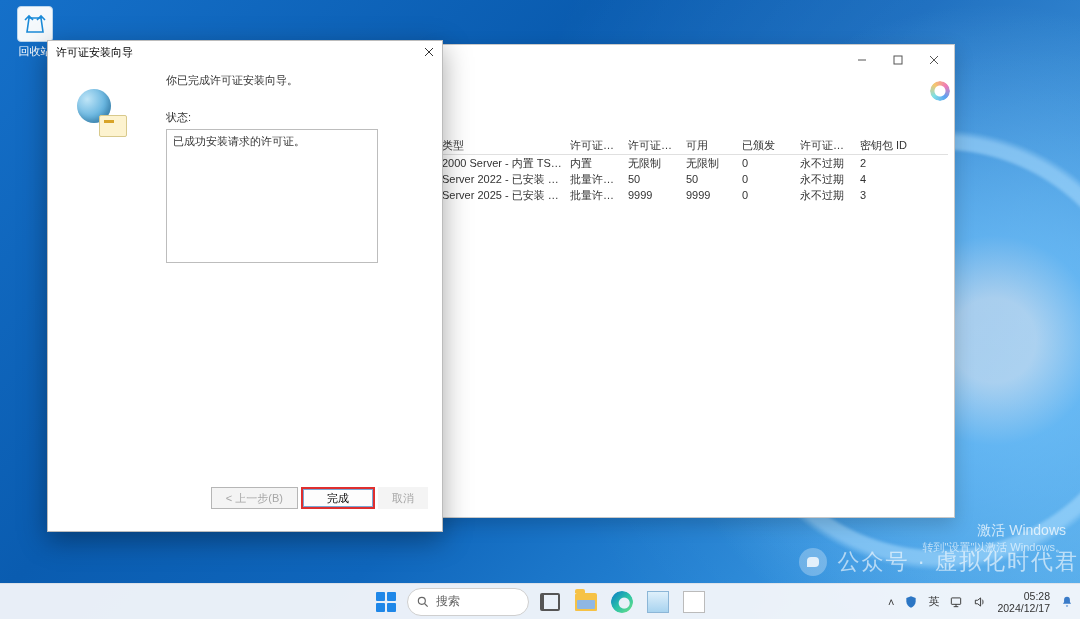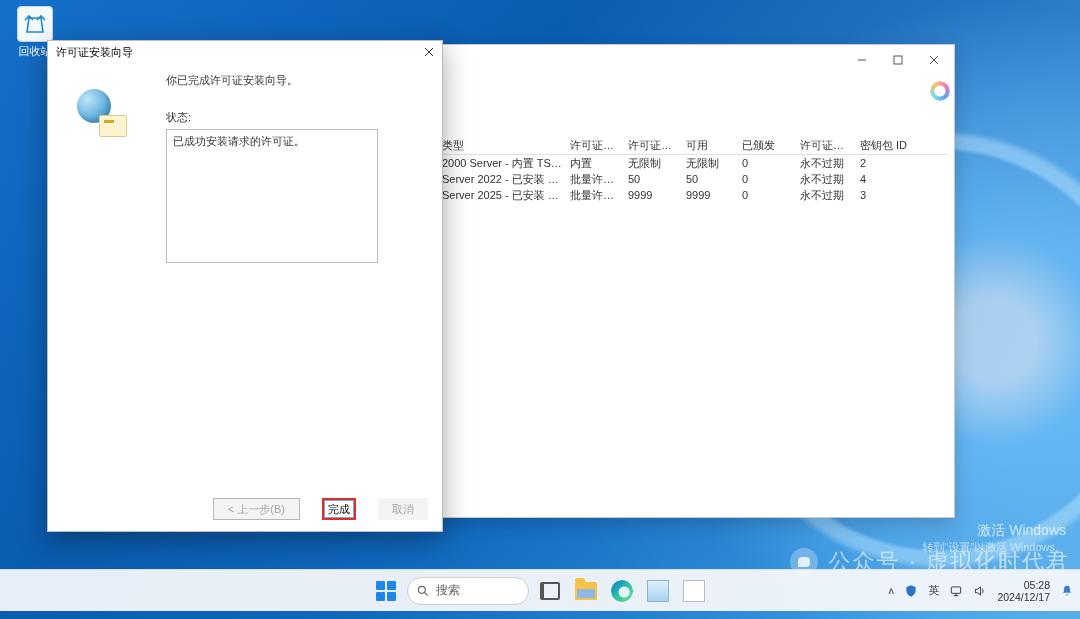--- a/index.html
+++ b/index.html
@@ -59,38 +59,38 @@
   .wiz-body { flex:1; display:flex; padding:10px 12px 4px 12px; gap:14px; }
   .wiz-side { width:92px; padding-top:14px; display:flex; justify-content:center; }
   .wiz-side .art { width:70px; height:60px; position:relative; }
   .wiz-side .globe { width:34px; height:34px; border-radius:50%; background:radial-gradient(circle at 30% 30%, #bfe5f7, #66b4df 55%, #2d86c0); position:absolute; left:6px; top:2px; box-shadow:inset -3px -4px 5px rgba(0,0,0,0.15);}
   .wiz-side .card { width:28px; height:22px; background:#fdf3cf; border:1px solid #d8c98c; position:absolute; left:28px; top:28px; border-radius:2px;}
   .wiz-side .card::after{content:""; position:absolute; left:4px; top:4px; width:10px; height:3px; background:#d8a428;}
   .wiz-main { flex:1; font-size:11px; color:#333; }
   .wiz-main h2 { font-size:13px; font-weight:bold; margin:4px 0 18px 0; }
   .wiz-main .line { margin-bottom:22px; }
   .statusbox { width:212px; height:134px; border:1px solid #bdbdbd; padding:4px 6px; font-size:11px; margin-top:4px;}
-  .wiz-foot { height:44px; border-top:0; display:flex; align-items:center; justify-content:flex-end; gap:22px; padding:0 14px;}
+  .wiz-foot { height:44px; border-top:0; display:flex; justify-content:flex-end; gap:3px; padding:0 14px;}
   .wiz-foot button { font-size:11px; height:22px; padding:0 14px; background:#fdfdfd; border:1px solid #b6b6b6; }
   .wiz-foot button[disabled]{ color:#a6a6a6; background:#f4f4f4;}
-  .wiz-foot .finish { border:2px solid #de2f2f; outline:1px solid #7aa7d4; outline-offset:-3px; padding:0 4px; }
+  .wiz-foot .finish { border:2px solid #de2f2f; outline:1px solid #7aa7d4; outline-offset:-3px; padding:0 24px; }
   .wiz-foot .cancel-plain { border:none; background:transparent; color:#888; }
 
   
   .activate { position:absolute; right:14px; bottom:64px; text-align:right; color:rgba(255,255,255,0.72); }
   .activate .t1{ font-size:14px; }
   .activate .t2{ font-size:11px; opacity:0.85; }
 
   
-  .overlay { position:absolute; right:10px; bottom:38px; height:38px; display:flex; align-items:center; color:rgba(255,255,255,0.6); font-size:22px; letter-spacing:2px; pointer-events:none;margin-top:22px; }
+  .overlay { position:absolute; right:1px; bottom:38px; height:38px; display:flex; align-items:center; color:rgba(255,255,255,0.6); font-size:22px; letter-spacing:2px; pointer-events:none;margin-top:22px; }
   .overlay .wx { width:28px; height:28px; border-radius:50%; background:rgba(255,255,255,0.28); margin-right:10px; display:flex; align-items:center; justify-content:center;}
   .overlay .wx::before { content:""; width:12px; height:10px; background:rgba(255,255,255,0.8); border-radius:4px 4px 4px 0;}
 
   
-  .taskbar { position:absolute; left:0; right:0; bottom:8px; height:42px; background:rgba(246,248,251,0.94); border-top:1px solid rgba(0,0,0,0.06); display:flex; align-items:center; }
+  .taskbar { position:absolute; left:0; right:0; bottom:0; height:36px; background:rgba(246,248,251,0.94); border-top:1px solid rgba(0,0,0,0.06); display:flex; align-items:center; }
   .task-center { position:absolute; left:50%; transform:translateX(-50%); display:flex; align-items:center; gap:6px; height:100%; }
   .tb-btn { width:30px; height:30px; display:flex; align-items:center; justify-content:center; border-radius:4px; }
   .start { width:28px; height:28px; display:grid; grid-template:1fr 1fr/1fr 1fr; gap:2px; padding:4px;}
   .start div{ background:#1f87e8; border-radius:1px;}
   .searchbox { width:122px; height:28px; border:1px solid #cfcfcf; border-radius:14px; background:#fff; display:flex; align-items:center; padding:0 8px; gap:6px; font-size:12px; color:#666;}
   .tray { position:absolute; right:6px; height:100%; display:flex; align-items:center; gap:10px; font-size:11px; color:#333;}
   .tray .clockblock{ text-align:right; line-height:12px; font-size:10.5px;}
   .tray .ime{ font-size:11px;}
   .tray svg { width:14px; height:14px; color:#333; }
   .tray .chev { font-size:11px;}

